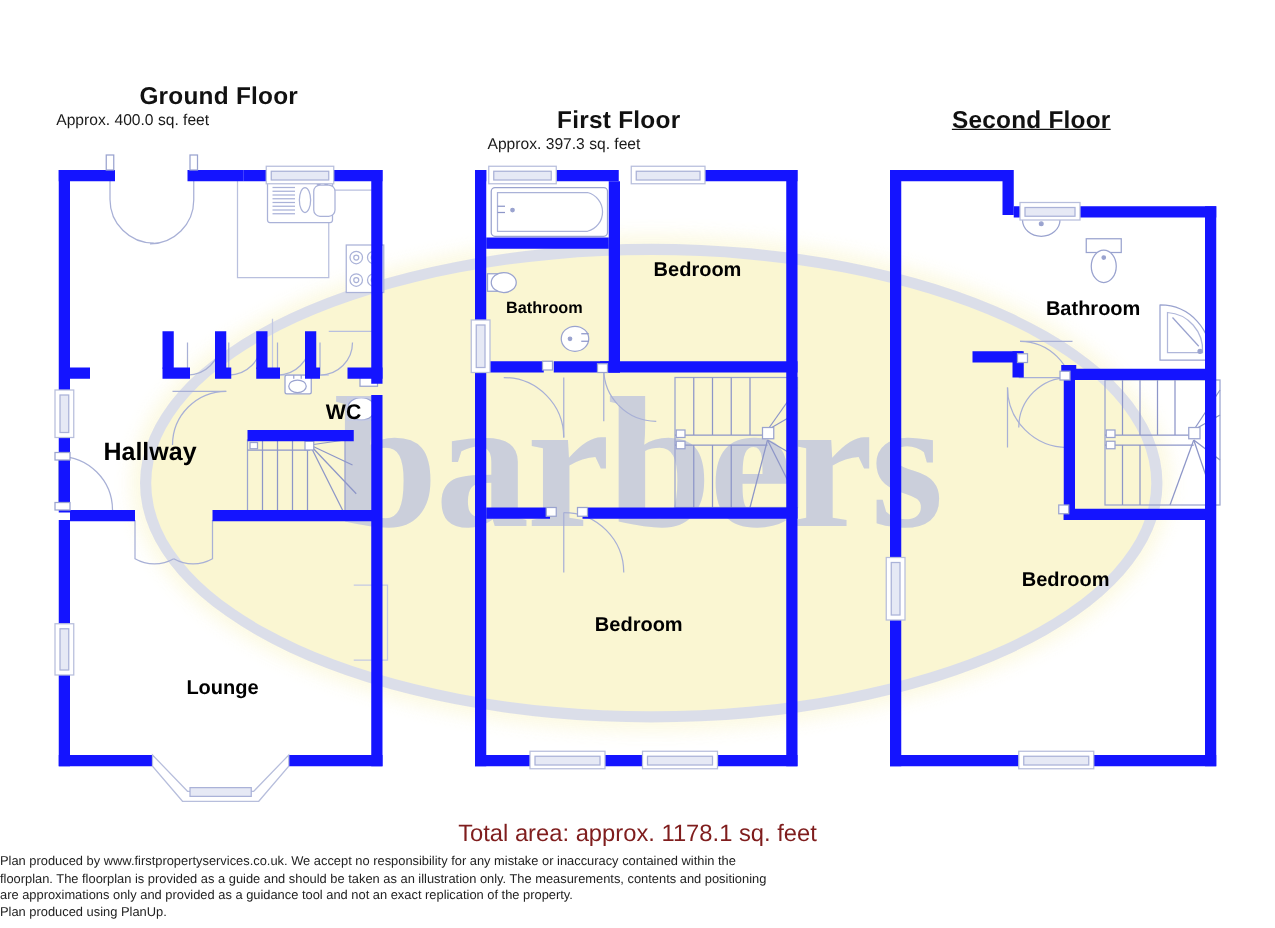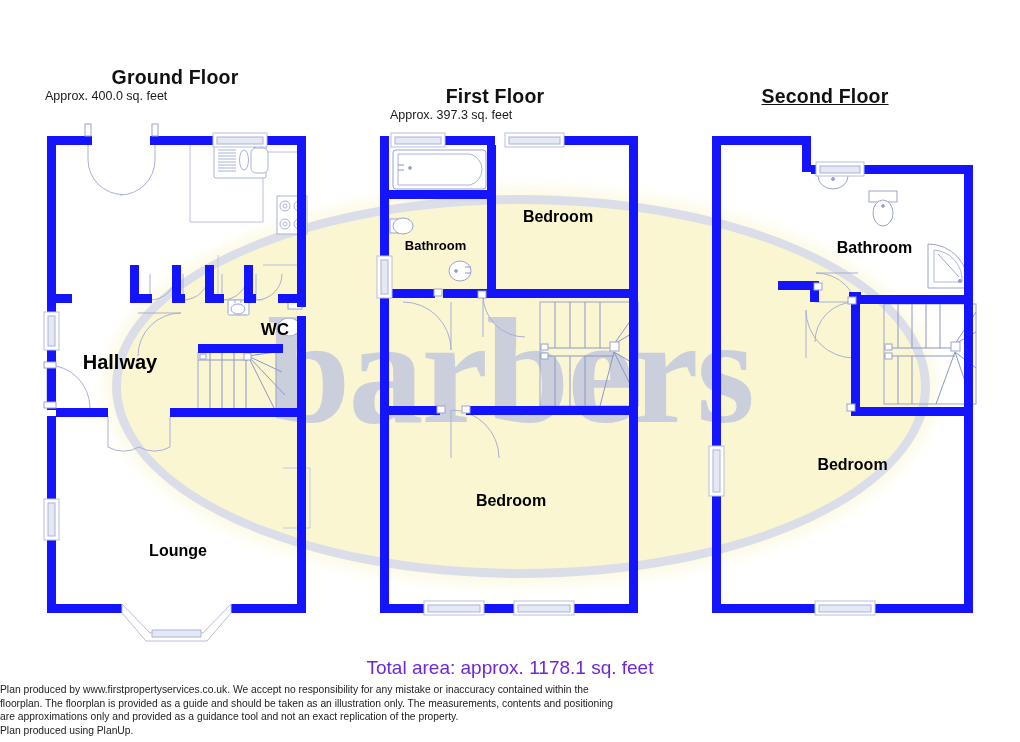--- a/index.html
+++ b/index.html
@@ -39,21 +39,21 @@
 
   
   .rlabel{
     position:absolute;font-weight:700;color:#000;
     text-align:center;line-height:1.12;white-space:pre;
   }
 
   
   .total{
     position:absolute;left:0;top:657px;width:1020px;text-align:center;
-    font-size:19px;color:#6d28d9;
+    font-size:19px;color:#7f1d1d;
   }
   .disclaimer{
     position:absolute;left:0;top:683px;width:1020px;text-align:left;
     font-size:10.3px;color:#222;line-height:1.33;
   }
   .disclaimer div{white-space:nowrap;}
 </style>
 </head>
 <body>
 

